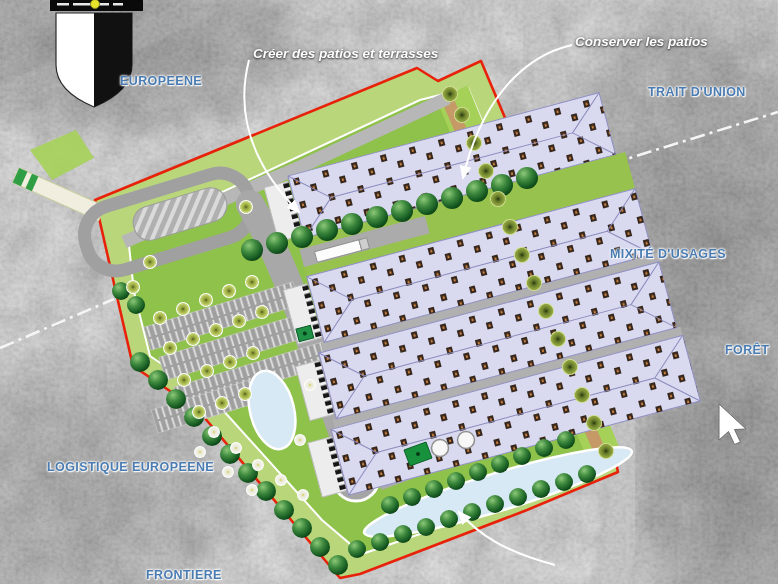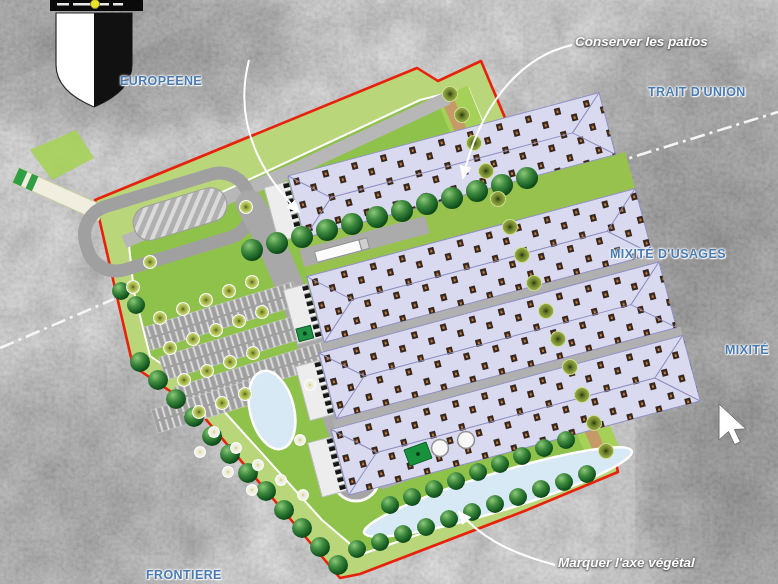--- a/index.html
+++ b/index.html
@@ -347,18 +347,19 @@
   </g>
   <circle cx="95" cy="4" r="4.5" fill="#e8e32b" stroke="#8a8420" stroke-width="1"></circle>
 
   <polygon points="719,404 719,440 728.5,431.5 734.5,444.5 740.5,442 734.5,429.5 746,429" fill="#ffffff" stroke="#6e6e6e" stroke-width="1"></polygon>
 </svg>
 
 <div class="labels">
   <div class="zone" style="left:120px;top:75px">EUROPEENE</div>
   <div class="zone" style="left:648px;top:86px">TRAIT D'UNION</div>
   <div class="zone" style="left:610px;top:248px">MIXITÉ D'USAGES</div>
-  <div class="zone" style="left:725px;top:344px">MIXITÉ</div>
+  <div class="zone" style="left:725px;top:344px">FORÊT</div>
+  <div class="zone" style="left:47px;top:461px">LOGISTIQUE EUROPEENE</div>
   <div class="zone" style="left:146px;top:569px">FRONTIERE</div>
+  <div class="anno" style="left:253px;top:47px">Créer des patios et terrasses</div>
   <div class="anno" style="left:575px;top:35px">Conserver les patios</div>
-  <div class="anno" style="left:558px;top:556px">Marquer l'axe végétal</div>
 </div>
 </div>
 
 </body></html>

